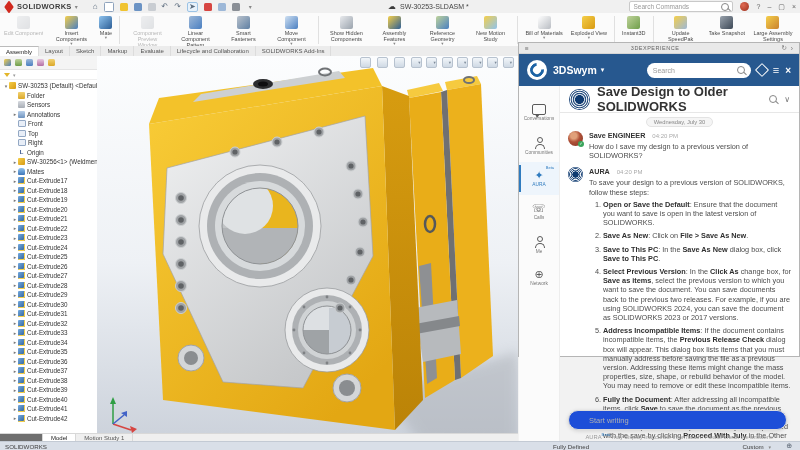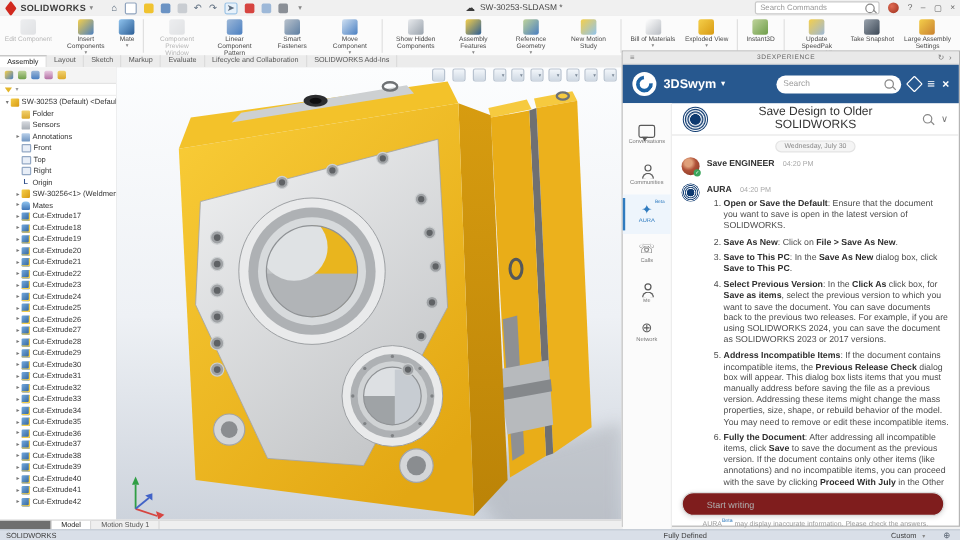--- a/index.html
+++ b/index.html
@@ -68,21 +68,21 @@
   
   #viewport{position:absolute;left:97px;top:56px;width:421px;height:377px;
     background:linear-gradient(180deg,#fcfdfe 0%,#eef1f5 55%,#cdd3dc 100%);overflow:hidden;}
   #hud{position:absolute;right:6px;top:1px;display:flex;align-items:center;gap:6px;z-index:3;}
   .hud-chip{width:9px;height:9px;border-radius:2px;border:1px solid #b7c2cf;
     background:linear-gradient(#f2f6fa,#cfd9e4);}
   .hud-caret{font-size:4.5px;color:#7d8a99;margin-left:-4px;}
   #model{position:absolute;left:0;top:0;}
 
   
-  #panel{position:absolute;left:518px;top:42px;width:282px;height:397px;background:#fff;
+  #panel{position:absolute;left:518px;top:42px;width:282px;height:315px;background:#fff;
     border:1px solid #b5b5b5;box-sizing:border-box;}
   #p-titlebar{height:10px;background:#e9e9e9;border-bottom:1px solid #d5d5d5;display:flex;
     align-items:center;padding:0 4px;color:#777;}
   .p-title{flex:1;text-align:center;font-size:5.5px;letter-spacing:.5px;color:#666;}
   .p-ic{font-size:6.5px;color:#777;margin:0 2px;}
   #p-bluebar{height:32px;background:#27588f;display:flex;align-items:center;padding:0 8px;gap:6px;}
   .compass{width:20px;height:20px;border-radius:50%;background:#fff;position:relative;flex:none;}
   .compass::after{content:"";position:absolute;inset:3px;border-radius:50%;
     border:3px solid #1c63a5;border-top-color:transparent;transform:rotate(40deg);}
   .p-app{color:#fff;font-size:10.5px;font-weight:bold;}
@@ -114,40 +114,40 @@
     border:1.2px solid #5a5a5a;border-radius:50%;}
   .person::after{content:"";position:absolute;left:1.5px;top:7px;width:8px;height:4px;
     border:1.2px solid #5a5a5a;border-bottom:none;border-radius:5px 5px 0 0;}
 
   #p-chat{position:relative;flex:1;overflow:hidden;}
   #conv-head{height:26px;display:flex;align-items:center;gap:7px;padding:0 9px;border-bottom:1px solid #e7e7e7;}
   .aura-av{border-radius:50%;flex:none;
     background:radial-gradient(circle,#0e3a70 28%,#ffffff 32%,#0e3a70 42%,#ffffff 48%,#0e3a70 56%,#ffffff 62%,#0e3a70 68%);}
   .aura-av.lg{width:21px;height:21px;}
   .aura-av.sm{width:15px;height:15px;}
-  .conv-title{flex:1;font-size:10px;font-weight:normal;color:#333;text-align:center;}
+  .conv-title{flex:1;font-size:13px;font-weight:bold;color:#333;}
   .chev{color:#777;font-size:8px;}
   #msgs{position:absolute;top:26px;left:0;right:0;bottom:0;padding:3px 8px 0 8px;overflow:hidden;}
   .datepill{display:table;margin:2px auto 4px auto;font-size:5.8px;color:#888;background:#f5f5f5;
     border:1px solid #e3e3e3;border-radius:6px;padding:1px 7px;}
   .msg{display:flex;gap:6px;margin-bottom:7px;}
   .eric-av{position:relative;width:15px;height:15px;border-radius:50%;flex:none;
     background:radial-gradient(circle at 38% 32%,#e0a07a 0 3px,#b05138 45%,#7c3322);}
   .eric-av .check{position:absolute;right:-1px;bottom:-1px;width:6px;height:6px;border-radius:50%;
     background:#3ba55c;color:#fff;font-size:4px;line-height:6px;text-align:center;font-style:normal;}
   .msg-body{flex:1;min-width:0;}
   .msg-head{font-size:7.2px;color:#333;}
   .msg-head b{font-weight:bold;}
   .mtime{color:#aaa;font-size:6px;margin-left:5px;}
   .mtext{font-size:7.3px;line-height:9.2px;color:#4c4c4c;margin-top:2px;}
   #steps{margin:3px 0 0 0;padding-left:14px;}
   #steps li{font-size:7.3px;line-height:9.2px;color:#4c4c4c;margin-bottom:4px;}
   #steps b{color:#2e2e2e;}
   #chat-input{position:absolute;left:8px;right:12px;bottom:11px;height:18px;border:1px solid #dcdcdc;
-    border-radius:10px;background:#7f1d1d;box-shadow:0 1px 4px rgba(0,0,0,.14);display:flex;align-items:center;
+    border-radius:10px;background:#1d4ed8;box-shadow:0 1px 4px rgba(0,0,0,.14);display:flex;align-items:center;
     padding-left:20px;color:#b0b0b0;font-size:7.5px;z-index:4;}
   #disclaimer{position:absolute;left:0;right:0;bottom:1px;text-align:center;font-size:5.8px;color:#9a9a9a;z-index:4;}
   #disclaimer .beta{color:#2f7bbf;font-size:4.3px;vertical-align:super;}
 
   
   #bottabs{position:absolute;left:0;top:433px;width:518px;height:8px;background:#efefef;
     border-top:1px solid #d8d8d8;display:flex;font-size:6px;color:#555;}
   .btab{padding:0 8px;display:flex;align-items:center;border-right:1px solid #d8d8d8;}
   .btab.active{background:#fff;color:#222;}
   .btab.dark{background:#6f6f6f;width:26px;}
@@ -734,34 +734,36 @@
           </div>
           <div class="msg">
             <span class="eric-av">
                 <i class="check">✓</i>
               </span>
             <div class="msg-body">
               <div class="msg-head">
                 <b>Save ENGINEER</b>
                 <span class="mtime">04:20 PM</span>
               </div>
+              <div class="mtext">How do I save my design to a previous version of SOLIDWORKS?</div>
             </div>
           </div>
           <div class="msg">
             <span class="aura-av sm"></span>
             <div class="msg-body">
               <div class="msg-head">
                 <b>AURA</b>
                 <span class="mtime">04:20 PM</span>
               </div>
+              <div class="mtext">To save your design to a previous version of SOLIDWORKS, follow these steps:</div>
               <ol id="steps">
                   <li><b>Open or Save the Default</b><span>: Ensure that the document you want to save is open in the latest version of SOLIDWORKS.</span></li>
                   <li><b>Save As New</b><span>: Click on </span><b>File &gt; Save As New</b><span>.</span></li>
                   <li><b>Save to This PC</b><span>: In the </span><b>Save As New</b><span> dialog box, click </span><b>Save to This PC</b><span>.</span></li>
-                  <li><b>Select Previous Version</b><span>: In the </span><b>Click As</b><span> click box, for </span><b>Save as items</b><span>, select the previous version to which you want to save the document. You can save documents back to the previous two releases. For example, if you are using SOLIDWORKS 2024, you can save the document as SOLIDWORKS 2023 or 2017 versions.</span></li>
+                  <li><b>Select Previous Version</b><span>: In the </span><b>Click As</b><span> change box, for </span><b>Save as items</b><span>, select the previous version to which you want to save the document. You can save documents back to the previous two releases. For example, if you are using SOLIDWORKS 2024, you can save the document as SOLIDWORKS 2023 or 2017 versions.</span></li>
                   <li><b>Address Incompatible Items</b><span>: If the document contains incompatible items, the </span><b>Previous Release Check</b><span> dialog box will appear. This dialog box lists items that you must manually address before saving the file as a previous version. Addressing these items might change the mass properties, size, shape, or rebuild behavior of the model. You may need to remove or edit these incompatible items.</span></li>
                   <li><b>Fully the Document</b><span>: After addressing all incompatible items, click </span><b>Save</b><span> to save the document as the previous version. If the document contains only other items (like annotations) and no incompatible items, you can proceed with the save by clicking </span><b>Proceed With July</b><span> in the Other</span></li>
                 </ol>
             </div>
           </div>
         </div>
         <div id="chat-input">
           <span>Start writing</span>
         </div>
         <div id="disclaimer">

